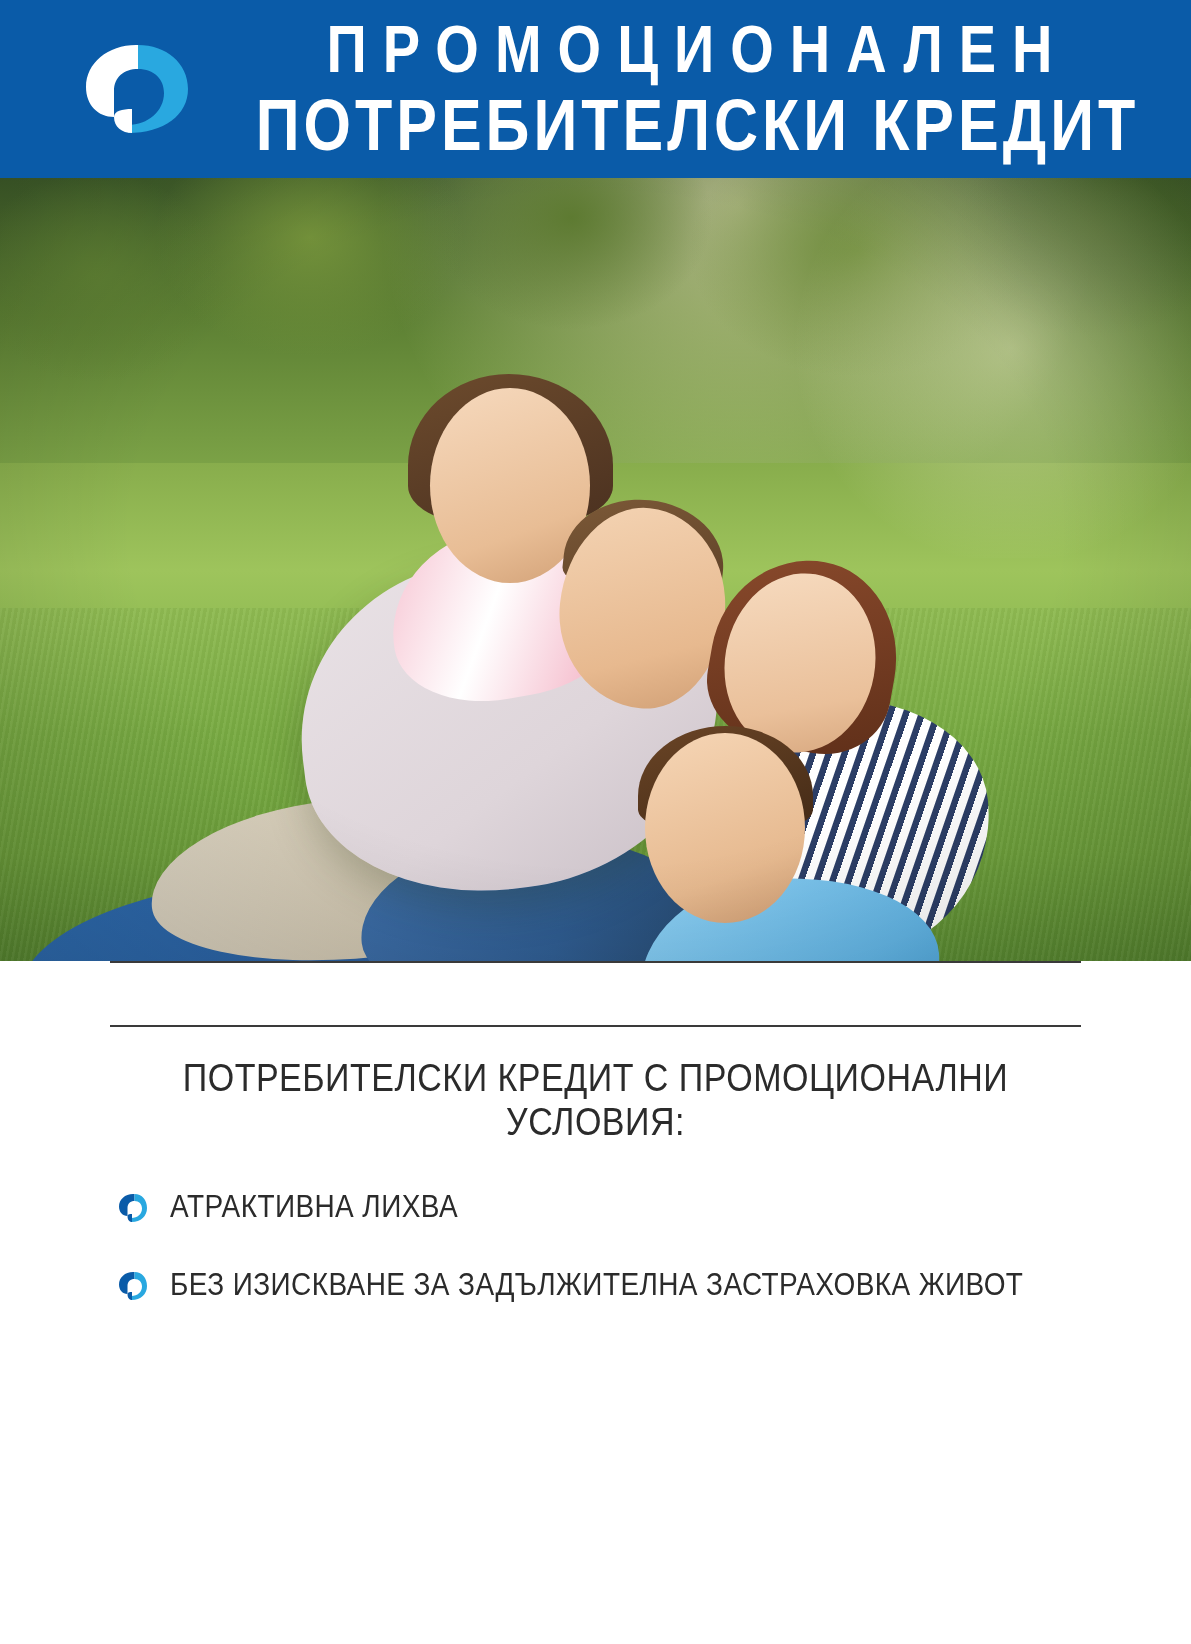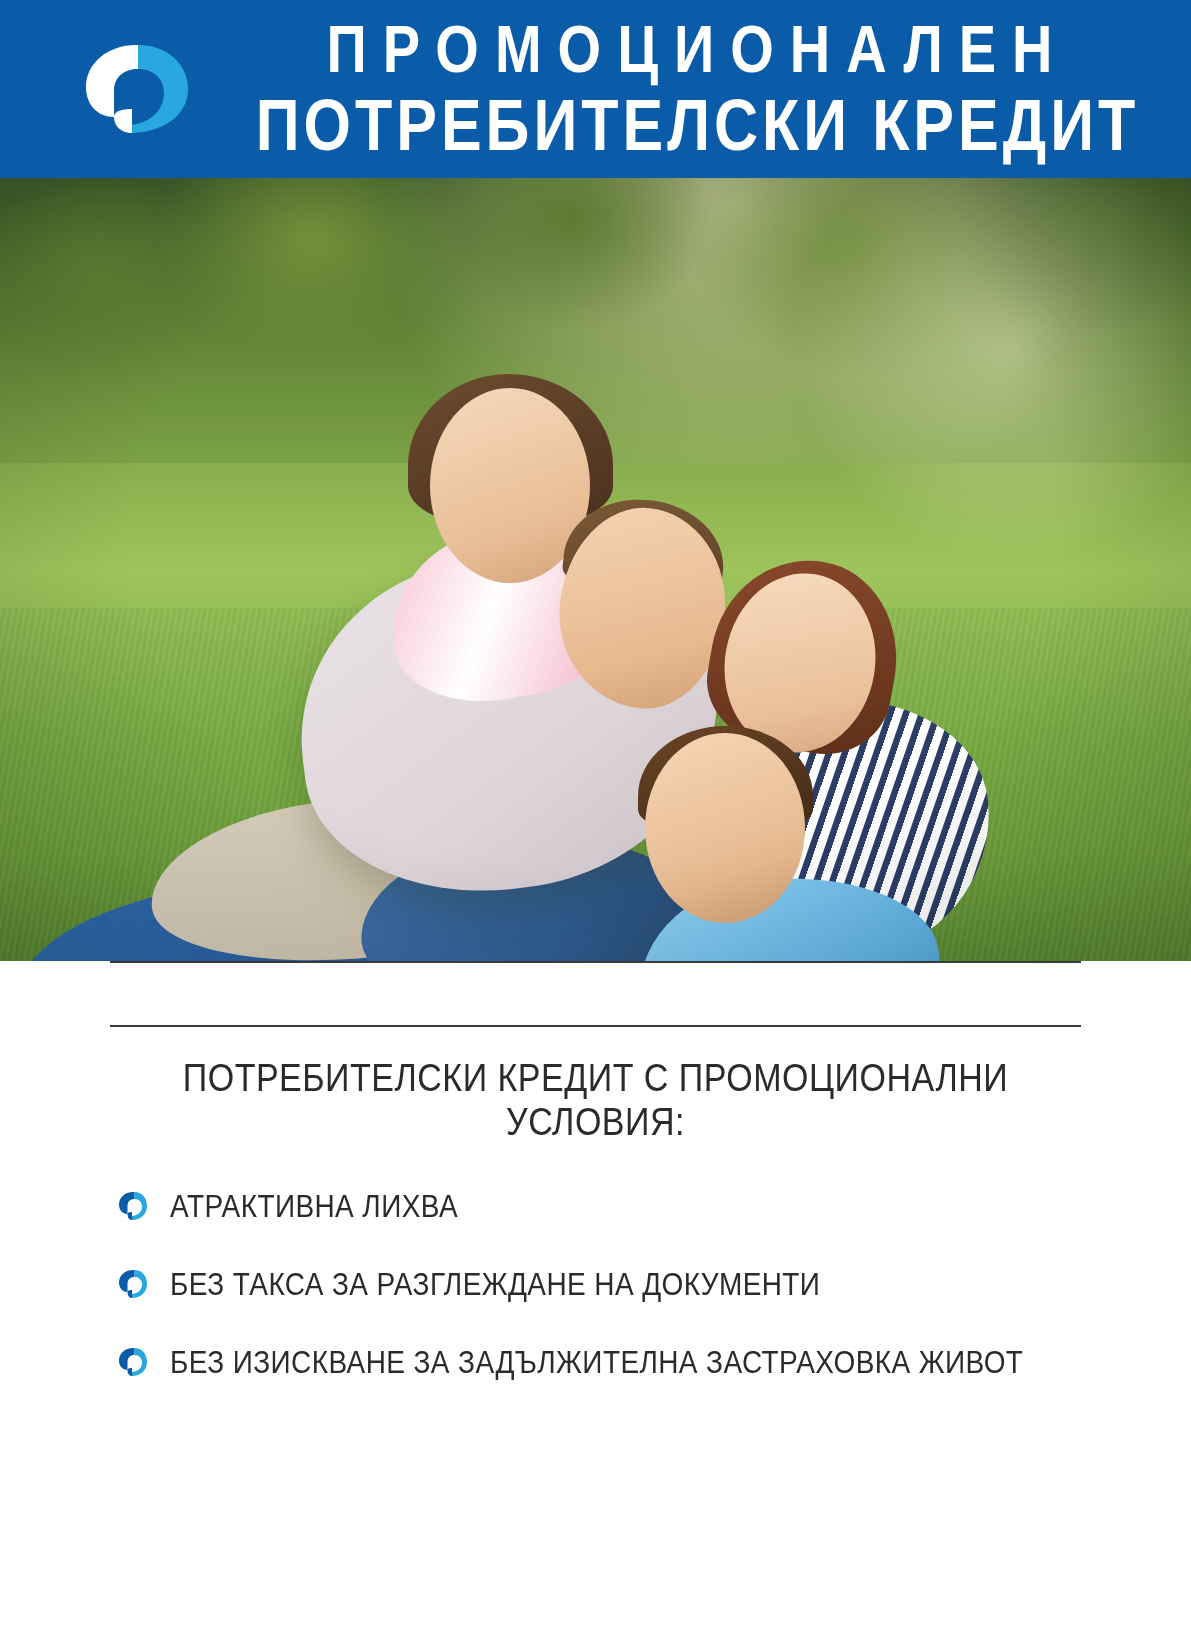--- a/index.html
+++ b/index.html
@@ -296,21 +296,21 @@
     transform: scaleY(1.12);
     transform-origin: center;
     font-family: "Liberation Sans", sans-serif;
   }
   .bullets {
     margin-top: 52px;
     padding-left: 8px;
   }
   .bullet {
     display: flex;
-    align-items: flex-start;
+    align-items: flex-end;
     margin-bottom: 46px;
   }
   .bullet-icon {
     width: 30px;
     height: 30px;
     margin-right: 22px;
     flex: 0 0 auto;
     position: relative;
   }
   .bullet-text {
@@ -383,30 +383,20 @@
         <span class="bullet-icon">
           <svg viewBox="0 0 30 30" width="30" height="30" aria-hidden="true">
             <path d="M15 1 C7 1 1 6.5 1 13.5 C1 19 4.5 23 9.5 23 L9.5 15 C9.5 10.5 12.5 8 16.5 8 L16.5 1 Z" fill="#0a5ba8"></path>
             <path d="M16.5 1 L16.5 8 C21 8 24 11 24 15.5 C24 21 19.5 25 13.5 25 L13.5 29 C23 29 29 23 29 15 C29 7 24 1 16.5 1 Z" fill="#29a8e0"></path>
             <path d="M9.5 23 C9.5 26.5 11 29 14 29 L14 21 C11 21 9.5 21.5 9.5 23 Z" fill="#0a5ba8"></path>
           </svg>
         </span>
         <span class="bullet-text">АТРАКТИВНА ЛИХВА</span>
       </div>
 
-      <div class="bullet">
-        <span class="bullet-icon">
-          <svg viewBox="0 0 30 30" width="30" height="30" aria-hidden="true">
-            <path d="M15 1 C7 1 1 6.5 1 13.5 C1 19 4.5 23 9.5 23 L9.5 15 C9.5 10.5 12.5 8 16.5 8 L16.5 1 Z" fill="#0a5ba8"></path>
-            <path d="M16.5 1 L16.5 8 C21 8 24 11 24 15.5 C24 21 19.5 25 13.5 25 L13.5 29 C23 29 29 23 29 15 C29 7 24 1 16.5 1 Z" fill="#29a8e0"></path>
-            <path d="M9.5 23 C9.5 26.5 11 29 14 29 L14 21 C11 21 9.5 21.5 9.5 23 Z" fill="#0a5ba8"></path>
-          </svg>
-        </span>
-        <span class="bullet-text">БЕЗ ТАКСА ЗА РАЗГЛЕЖДАНЕ НА ДОКУМЕНТИ</span>
-      </div>
 
       <div class="bullet">
         <span class="bullet-icon">
           <svg viewBox="0 0 30 30" width="30" height="30" aria-hidden="true">
             <path d="M15 1 C7 1 1 6.5 1 13.5 C1 19 4.5 23 9.5 23 L9.5 15 C9.5 10.5 12.5 8 16.5 8 L16.5 1 Z" fill="#0a5ba8"></path>
             <path d="M16.5 1 L16.5 8 C21 8 24 11 24 15.5 C24 21 19.5 25 13.5 25 L13.5 29 C23 29 29 23 29 15 C29 7 24 1 16.5 1 Z" fill="#29a8e0"></path>
             <path d="M9.5 23 C9.5 26.5 11 29 14 29 L14 21 C11 21 9.5 21.5 9.5 23 Z" fill="#0a5ba8"></path>
           </svg>
         </span>
         <span class="bullet-text">БЕЗ ИЗИСКВАНЕ ЗА ЗАДЪЛЖИТЕЛНА ЗАСТРАХОВКА ЖИВОТ</span>

